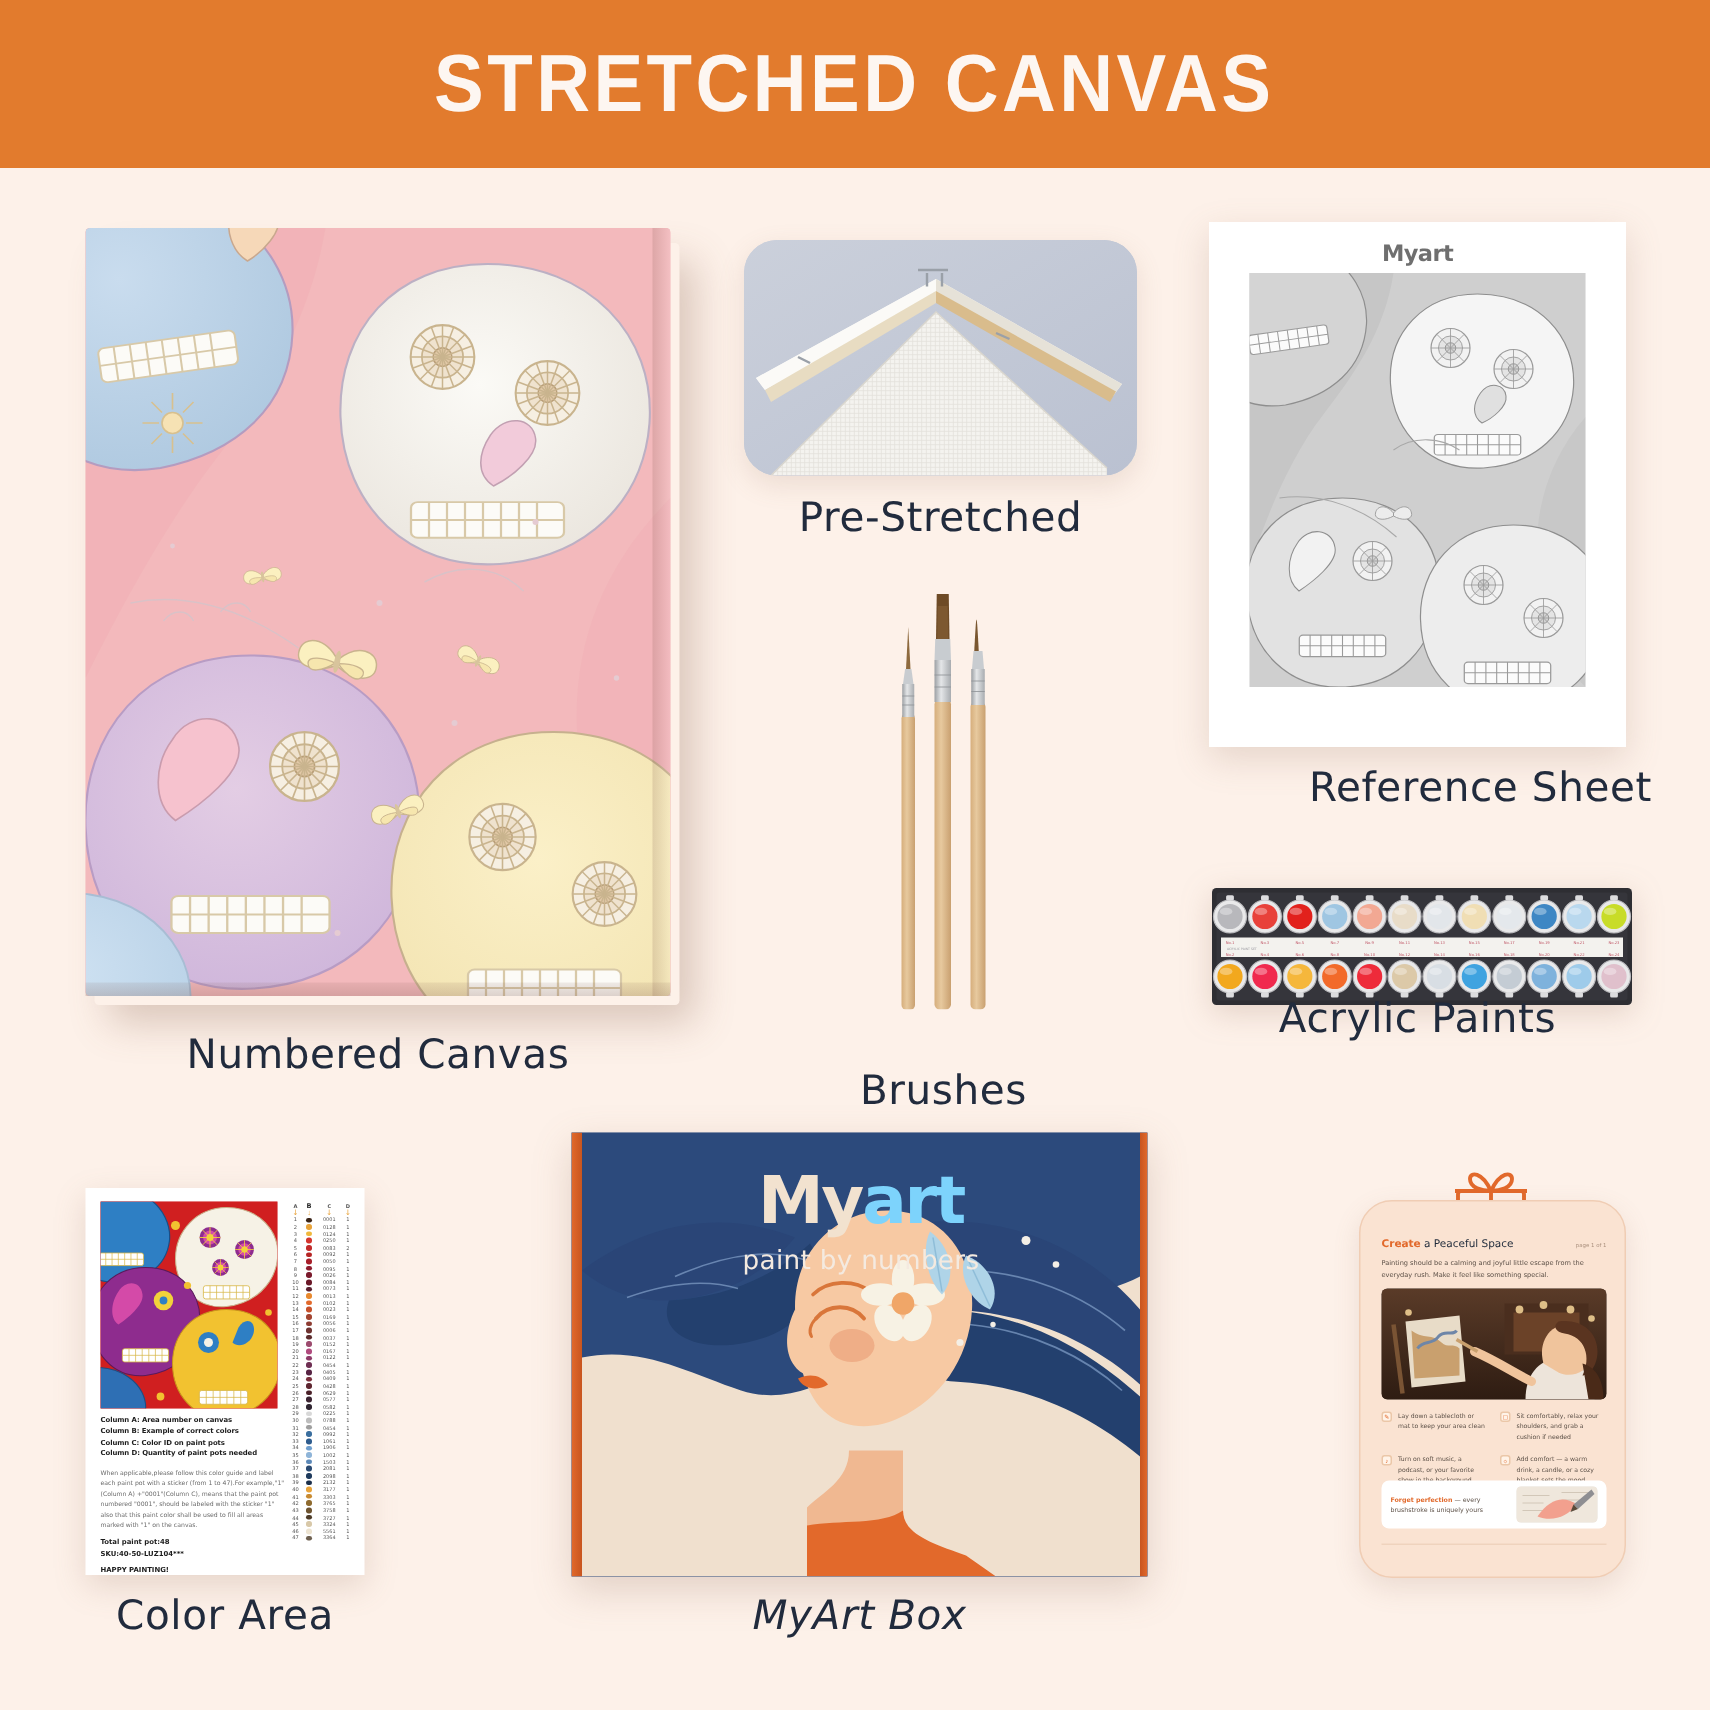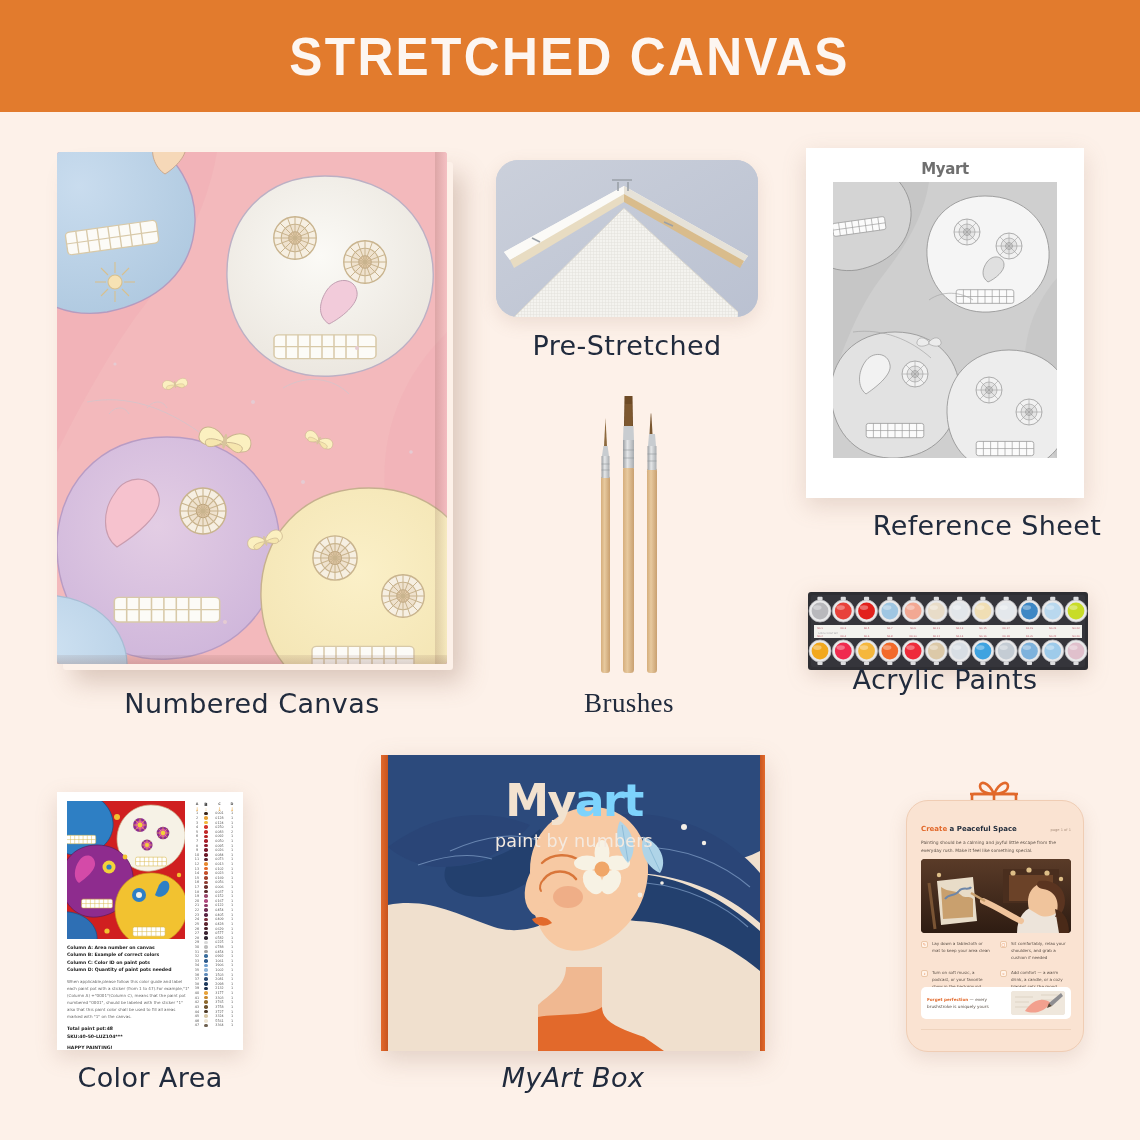--- a/index.html
+++ b/index.html
@@ -150,21 +150,21 @@
   
   .pdf-gift { position: absolute; left: 966px; top: 778px; width: 56px; height: 44px; }
   .pdf-gift svg { display: block; width: 100%; height: 100%; }
   .pdf {
     position: absolute; left: 906px; top: 800px; width: 178px; height: 252px;
     background: #FAE3D2; border-radius: 22px; border: 1.5px solid #F0CDB4;
     box-shadow: 0 7px 18px rgba(150,115,95,.16); overflow: hidden;
   }
   .pdf-head { position: absolute; left: 14px; top: 24px; width: 150px;
     display: flex; justify-content: space-between; align-items: baseline; }
-  .pdf-h1 { font-size: 7px; font-weight: 700; color: #1E2A3A;
+  .pdf-h1 { font-size: 7px; font-weight: 400; color: #1E2A3A;
     font-family: "DejaVu Sans", sans-serif; }
   .pdf-h1 b { color: #E2692B; }
   .pdf-page { font-size: 3.6px; color: #A98F7C; font-family: "DejaVu Sans", sans-serif; }
   .pdf-lead { position: absolute; left: 14px; top: 38px; width: 150px;
     font-size: 4.4px; color: #5C5047; line-height: 1.75;
     font-family: "DejaVu Sans", sans-serif; }
   .pdf-photo { position: absolute; left: 14px; top: 58px; width: 150px; height: 74px;
     border-radius: 4px; overflow: hidden; background: #3A2A20; }
   .pdf-photo svg { display: block; width: 100%; height: 100%; }
   .pdf-tips { position: absolute; left: 14px; top: 140px; width: 150px;
@@ -486,21 +486,21 @@
         <rect x="62.5" y="58" width="9" height="24" fill="url(#ferr)"></rect>
         <path d="M63 58 h8 l-1 -12 h-6 z" fill="#C8CCD0"></path>
         <path d="M64.5 46 c1.5 -28 1.5 -28 3 0 z" fill="#7A5730"></path>
         <g stroke="#8E9296" stroke-width=".7" opacity=".8">
           <line x1="62.5" y1="66" x2="71.5" y2="66"></line>
             <line x1="62.5" y1="73" x2="71.5" y2="73"></line>
         </g>
       </g>
     </svg>
   </div>
-  <div class="caption" style="left:498px; top:688px; width:262px;font-family:Liberation Serif, serif;">Brushes</div>
+  <div class="caption" style="left:498px; top:712px; width:262px;">Brushes</div>
 
   <div class="paints">
     <svg viewBox="0 0 280 78" preserveAspectRatio="none" id="paints-svg">
       <rect x="0" y="0" width="280" height="78" rx="3" fill="#2E2E33"></rect>
       <rect x="3" y="3" width="274" height="72" rx="2" fill="#35353B"></rect>
       <rect x="6" y="33" width="268" height="13" fill="#F3F2EE"></rect>
       <g id="paint-pots">
           <circle cx="12" cy="19" r="11" fill="#E9E9EA" stroke="#B9B9BC" stroke-width=".8"></circle>
           <circle cx="12" cy="19" r="8.4" fill="#B8B8BC"></circle>
           <ellipse cx="9.4" cy="15.6" rx="4.2" ry="2.4" fill="#FFFFFF" opacity=".34"></ellipse>

